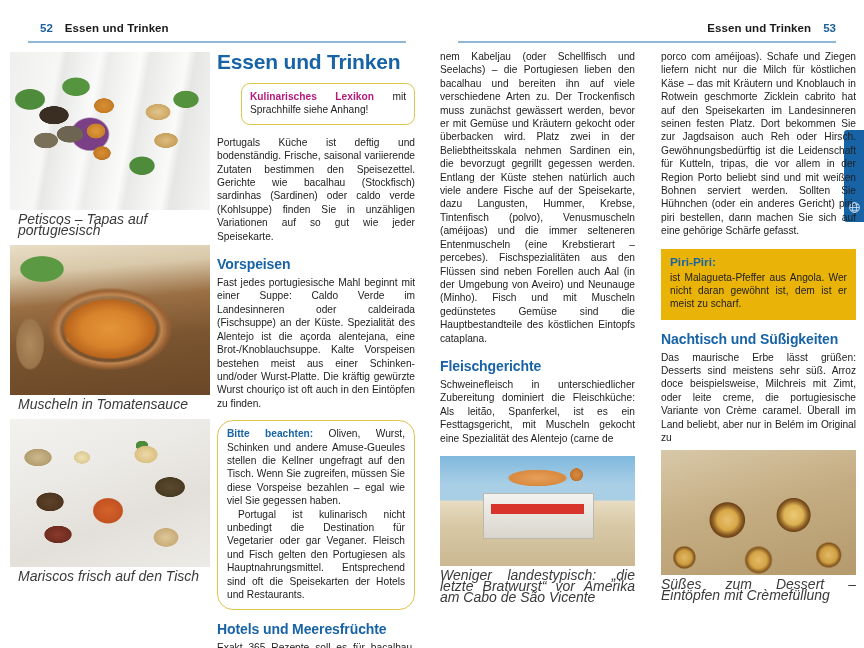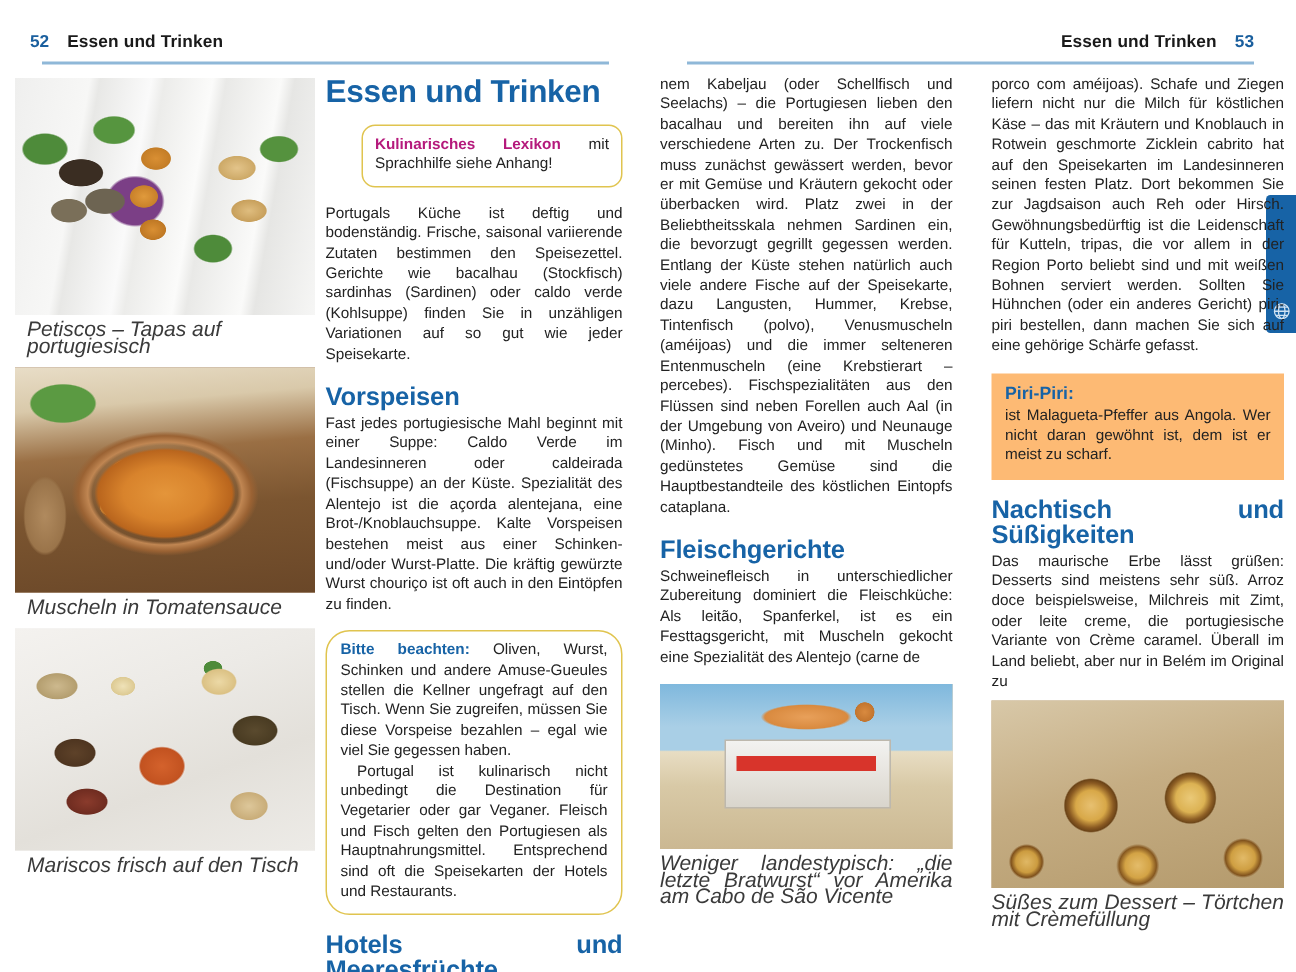--- a/index.html
+++ b/index.html
@@ -20,21 +20,21 @@
     position: absolute;
     top: 22px;
     height: 20px;
     display: flex;
     align-items: flex-start;
     gap: 12px;
     font-size: 11.5px;
     font-weight: bold;
     color: #1a1a1a;
   }
-  .runhead.left  { left: 20px; }
+  .runhead.left  { left: 40px; }
   .runhead.right { right: 28px; }
   .runhead .folio { color: #1a5f9e; }
   .runhead .title { color: #1a1a1a; letter-spacing: .1px; }
 
   .runrule {
     position: absolute;
     top: 41px;
     height: 2px;
     background: #8fb8d8;
   }
@@ -85,21 +85,21 @@
   
   h1.chapter {
     font-size: 21px;
     font-weight: bold;
     color: #1763a6;
     letter-spacing: -0.2px;
     line-height: 24px;
     margin-bottom: 9px;
   }
   h2.sec {
-    font-size: 17px;
+    font-size: 14px;
     font-weight: bold;
     color: #1763a6;
     letter-spacing: -0.1px;
     line-height: 17px;
     margin-top: 13px;
     margin-bottom: 3px;
   }
   h2.sec.tight { margin-top: 10px; }
 
   
@@ -128,21 +128,21 @@
     margin: 10px 0 11px 0;
     font-size: 10.2px;
     line-height: 13.4px;
     text-align: justify;
   }
   .box-note .lead {
     color: #1763a6;
     font-weight: bold;
   }
   .box-grey {
-    background: #fdba74;
+    background: #eab308;
     padding: 7px 9px 9px 9px;
     margin: 11px 0 11px 0;
     font-size: 10.2px;
     line-height: 13.2px;
   }
   .box-grey .lead {
     display: block;
     color: #1763a6;
     font-weight: bold;
     font-size: 11.8px;
@@ -352,17 +352,17 @@
     <div class="box-grey">
       <span class="lead">Piri-Piri:</span>
       <span>ist Malagueta-Pfeffer aus Angola. Wer nicht daran gewöhnt ist, dem ist er meist zu scharf.</span>
     </div>
 
     <h2 class="sec tight">Nachtisch und Süßigkeiten</h2>
     <p>Das maurische Erbe lässt grüßen: Desserts sind meistens sehr süß. Arroz doce beispielsweise, Milchreis mit Zimt, oder leite creme, die portugiesische Variante von Crème caramel. Überall im Land beliebt, aber nur in Belém im Original zu</p>
 
     <div class="right-photo-wrap">
       <div class="photo ph-pasteis"></div>
-      <div class="caption nomargin">Süßes zum Dessert – Törtchen mit Crèmefüllung</div>
+      <div class="caption nomargin">Süßes zum Dessert – Eintöpfen mit Crèmefüllung</div>
     </div>
   </div>
 
 </div>
 
 </body></html>

